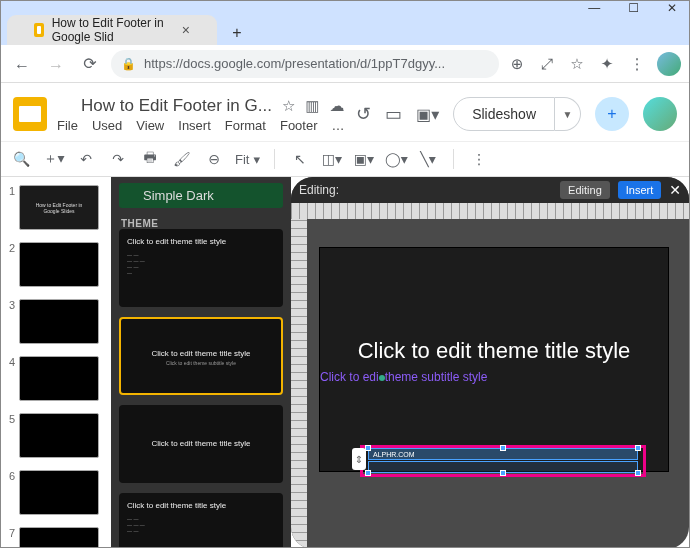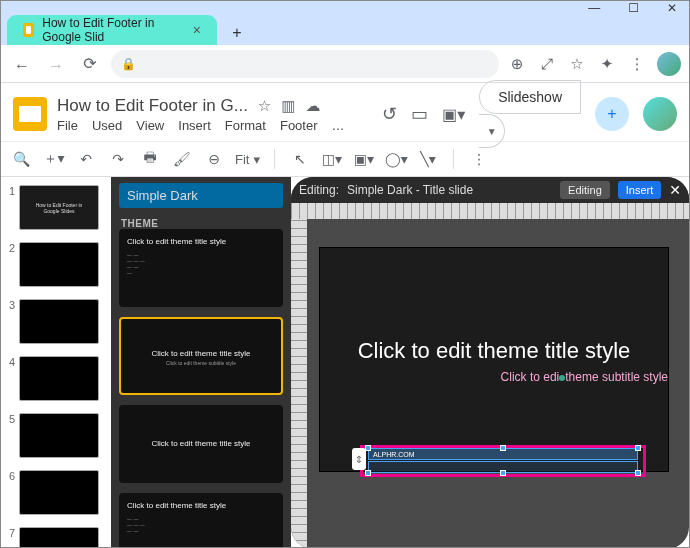--- a/index.html
+++ b/index.html
@@ -4,49 +4,49 @@
 <style>
   * { box-sizing: border-box; margin: 0; padding: 0; font-family: Arial, sans-serif; }
   body { width: 690px; height: 548px; overflow: hidden; background: #fff; border: 1px solid #888; position: relative; }
 
   
   .os-bar { height: 14px; background: #cfe2ff; display:flex; justify-content:flex-end; align-items:center; padding:0 12px; gap:28px;}
   .os-ctrl { font-size:12px; color:#333; cursor:default;}
 
   
   .tabstrip { height: 30px; background:#cfe2ff; display:flex; align-items:flex-end; padding-left:6px;}
-  .tab { background:#5eead4; height:30px; width:210px; border-radius:9px 9px 0 0; display:flex; align-items:center; padding:0 16px; gap:8px; font-size:12px; color:#222;}
+  .tab { background:#e5e5e5; height:30px; width:210px; border-radius:9px 9px 0 0; display:flex; align-items:center; padding:0 27px; gap:8px; font-size:12px; color:#222;}
   .tab-favicon { width:14px; height:14px; background:#f4b400; border-radius:2px; position:relative; }
   .tab-favicon::after { content:""; position:absolute; inset:3px; background:#fff; border-radius:1px;}
   .tab-close{ color:#555; font-size:14px; margin-left:auto;}
   .newtab { width:24px;height:24px; border-radius:50%; font-size:16px; color:#333; display:flex;align-items:center;justify-content:center; margin-left:8px;}
 
   
   .addr { height:38px; background:#fff; display:flex; align-items:center; padding:0 8px; gap:8px; border-bottom:1px solid #ddd;}
   .navbtn{ width:26px;height:26px;display:flex;align-items:center;justify-content:center;color:#5f6368;font-size:16px;border-radius:50%;}
   .navbtn.disabled{color:#bbb;}
   .omnibox{ flex:1; height:28px; background:#f1f3f4; border-radius:14px; display:flex; align-items:center; padding:0 10px; gap:8px; color:#5f6368; font-size:13px; overflow:hidden;}
   .omnibox .lock{font-size:12px;}
   .ext-row{display:flex;align-items:center;gap:10px;}
   .ext-ic{width:20px;height:20px;display:flex;align-items:center;justify-content:center;color:#5f6368;font-size:15px;}
   .avatar-b{width:24px;height:24px;border-radius:50%;background:linear-gradient(135deg,#7bd,#4a7);} 
 
   
   .apphdr{height:58px; display:flex; align-items:center; padding:4px 12px 0 12px; gap:10px;}
   .slides-logo{width:34px;height:34px;background:#f4b400;border-radius:4px;position:relative;flex-shrink:0;}
   .slides-logo::after{content:"";position:absolute;left:6px;top:9px;right:6px;bottom:9px;background:#fff;border-radius:1px;}
-  .doc-col{display:flex;flex-direction:column;gap:2px;}
+  .doc-col{display:flex;flex-direction:column;gap:2px;align-items:flex-end;}
   .doc-title-row{display:flex;align-items:center;gap:10px;}
   .doc-title{font-size:17px;color:#444;}
   .title-ic{color:#5f6368;font-size:15px;}
   .menus{display:flex;gap:14px;font-size:13px;color:#444;}
   .hdr-right{margin-left:auto;display:flex;align-items:center;gap:14px;}
   .hdr-ic{color:#5f6368;font-size:18px;}
   .cam{color:#5f6368;font-size:16px;}
-  .slideshow-wrap{display:flex;align-items:flex-start;flex-direction:column;}
+  .slideshow-wrap{display:flex;align-items:center;}
   .slideshow{border:1px solid #cdd1d5;height:34px;border-radius:20px 0 0 20px;padding:0 18px;display:flex;align-items:center;font-size:14px;color:#333;}
   .slideshow-dd{border:1px solid #cdd1d5;border-left:none;height:34px;width:26px;border-radius:0 20px 20px 0;display:flex;align-items:center;justify-content:center;color:#666;font-size:10px;}
   .share-plus{width:34px;height:34px;border-radius:50%;background:#c7e8ff;display:flex;align-items:center;justify-content:center;color:#1a73e8;font-size:16px;}
   .avatar-c{width:34px;height:34px;border-radius:50%;background:linear-gradient(135deg,#5dd,#6a7);} 
 
   
   .toolbar{height:36px;border-top:1px solid #eee;border-bottom:1px solid #ddd;display:flex;align-items:center;padding:0 10px;gap:10px;color:#5f6368;font-size:14px;}
   .tb-ic{width:22px;text-align:center;}
   .tb-sep{width:1px;height:20px;background:#ddd;margin:0 4px;}
   .zoom-sel{display:flex;align-items:center;gap:4px;font-size:13px;}
@@ -55,40 +55,40 @@
   .workspace{display:flex;height:calc(548px - 14px - 30px - 38px - 58px - 36px);} 
   .thumbcol{width:110px;background:#fff;padding:8px 4px;overflow:hidden;}
   .thumb-row{display:flex;align-items:flex-start;gap:4px;margin-bottom:12px;}
   .thumb-num{width:10px;text-align:right;font-size:11px;color:#666;}
   .thumb{width:80px;height:45px;background:#000;border:1px solid #aaa;border-radius:2px;position:relative;}
   .thumb.first{background:#1b1b1b;}
   .thumb.first::after{content:attr(data-txt);position:absolute;inset:0;display:flex;align-items:center;justify-content:center;color:#ddd;font-size:5px;text-align:center;white-space:pre-wrap;padding:0 6px;}
 
   
   .themepanel{width:180px;background:#333;padding:6px 8px;color:#ddd;overflow:hidden;}
-  .theme-title{background:#0369a1;font-size:13px;color:#ddd;padding:5px 8px;border-radius:3px;margin-bottom:10px;}
+  .theme-title{background:#14532d;font-size:13px;color:#ddd;padding:5px 24px;border-radius:3px;margin-bottom:10px;}
   .section-lbl{font-size:10px;letter-spacing:0.5px;color:#bbb;margin:0 2px;font-weight:bold;}
   .theme-thumb{background:#111;height:78px;border-radius:4px;margin-bottom:10px;padding:8px;font-size:7px;color:#ccc;}
   .theme-thumb.sel{border:2px solid #f4b400;}
   .theme-thumb .tt-title{font-size:8px;color:#eee;}
   .theme-thumb .tt-sub{font-size:5px;color:#999;margin-top:2px;}
   .theme-thumb .tt-lines{margin-top:6px;line-height:6px;font-size:5px;color:#888;}
 
   
   .canvasarea{flex:1;background:#4a4a4a;position:relative;overflow:hidden;border-radius:22px;}
   .edit-bar{height:26px;background:#2b2b2b;display:flex;align-items:center;padding:0 8px;gap:8px;font-size:12px;color:#ddd;}
   .edit-bar .used{color:#aaa;}
   .rename{background:#555;color:#eee;font-size:11px;padding:3px 8px;border-radius:3px;}
   .reapply{background:#1a73e8;color:#fff;font-size:11px;padding:3px 8px;border-radius:3px;}
   .edit-close{color:#fff;font-size:14px;}
   .ruler-h{height:16px;background:#ddd;background-image:repeating-linear-gradient(90deg,#999 0,#999 1px,transparent 1px,transparent 8px);}
   .ruler-v{position:absolute;left:0;top:42px;bottom:0;width:16px;background:#ddd;background-image:repeating-linear-gradient(0deg,#999 0,#999 1px,transparent 1px,transparent 8px);}
   .slide{position:absolute;left:28px;top:70px;width:350px;height:225px;background:#1c1c1c;border:1px solid #000;}
   .slide-title{color:#fff;font-size:22px;text-align:center;margin-top:90px;}
-  .slide-sub{color:#f9a8d4;font-size:12px;text-align:right;margin-top:6px;margin-left:39px;}
+  .slide-sub{color:#8b5cf6;font-size:12px;text-align:left;margin-top:6px;}
   .cursor-dot{display:inline-block;width:6px;height:6px;background:#3a8;border-radius:50%;vertical-align:middle;}
   .hl-box{position:absolute;left:40px;right:22px;top:197px;height:32px;border:3px solid #e08;background:rgba(224,0,136,0);} 
   .sel-box{position:absolute;left:48px;right:30px;top:200px;height:12px;border:1px solid #4aa3ff;background:#2a4a6a;color:#fff;font-size:7px;padding-left:4px;display:flex;align-items:center;}
   .sel-box2{position:absolute;left:48px;right:30px;top:213px;height:12px;border:1px solid #4aa3ff;background:rgba(74,163,255,0.15);}
   .handle{position:absolute;width:6px;height:6px;background:#4aa3ff;border:1px solid #fff;}
   .drag-grip{position:absolute;left:32px;top:200px;width:14px;height:22px;background:#fff;border-radius:3px;display:flex;align-items:center;justify-content:center;font-size:10px;color:#666;}
 </style>
 </head>
 <body>
 
@@ -106,20 +106,21 @@
   </div>
   <div class="newtab">+</div>
 </div>
 
 <div class="addr">
   <div class="navbtn">←</div>
   <div class="navbtn disabled">→</div>
   <div class="navbtn">⟳</div>
   <div class="omnibox">
     <span class="lock">🔒</span>
+    <span>https://docs.google.com/presentation/d/1ppT7dgyy...</span>
   </div>
   <div class="ext-row">
     <div class="ext-ic">⊕</div>
     <div class="ext-ic">⤢</div>
     <div class="ext-ic">☆</div>
     <div class="ext-ic">✦</div>
     <div class="ext-ic">⋮</div>
     <div class="avatar-b"></div>
   </div>
 </div>
@@ -227,21 +228,20 @@
     </div>
     <div class="theme-thumb">
       <div class="tt-title">Click to edit theme title style</div>
       <div class="tt-lines">— —<br>— — —<br>— —</div>
     </div>
   </div>
 
   <div class="canvasarea">
     <div class="edit-bar">
       <span>Editing:</span>
-      <span>Simple Dark - Title slide</span>
       <span style="margin-left:auto" class="rename">Editing</span>
       <span class="reapply">Insert</span>
       <span class="edit-close">✕</span>
     </div>
     <div class="ruler-h"></div>
     <div class="ruler-v"></div>
 
     <div class="slide">
       <div class="slide-title">Click to edit theme title style</div>
       <div class="slide-sub">

